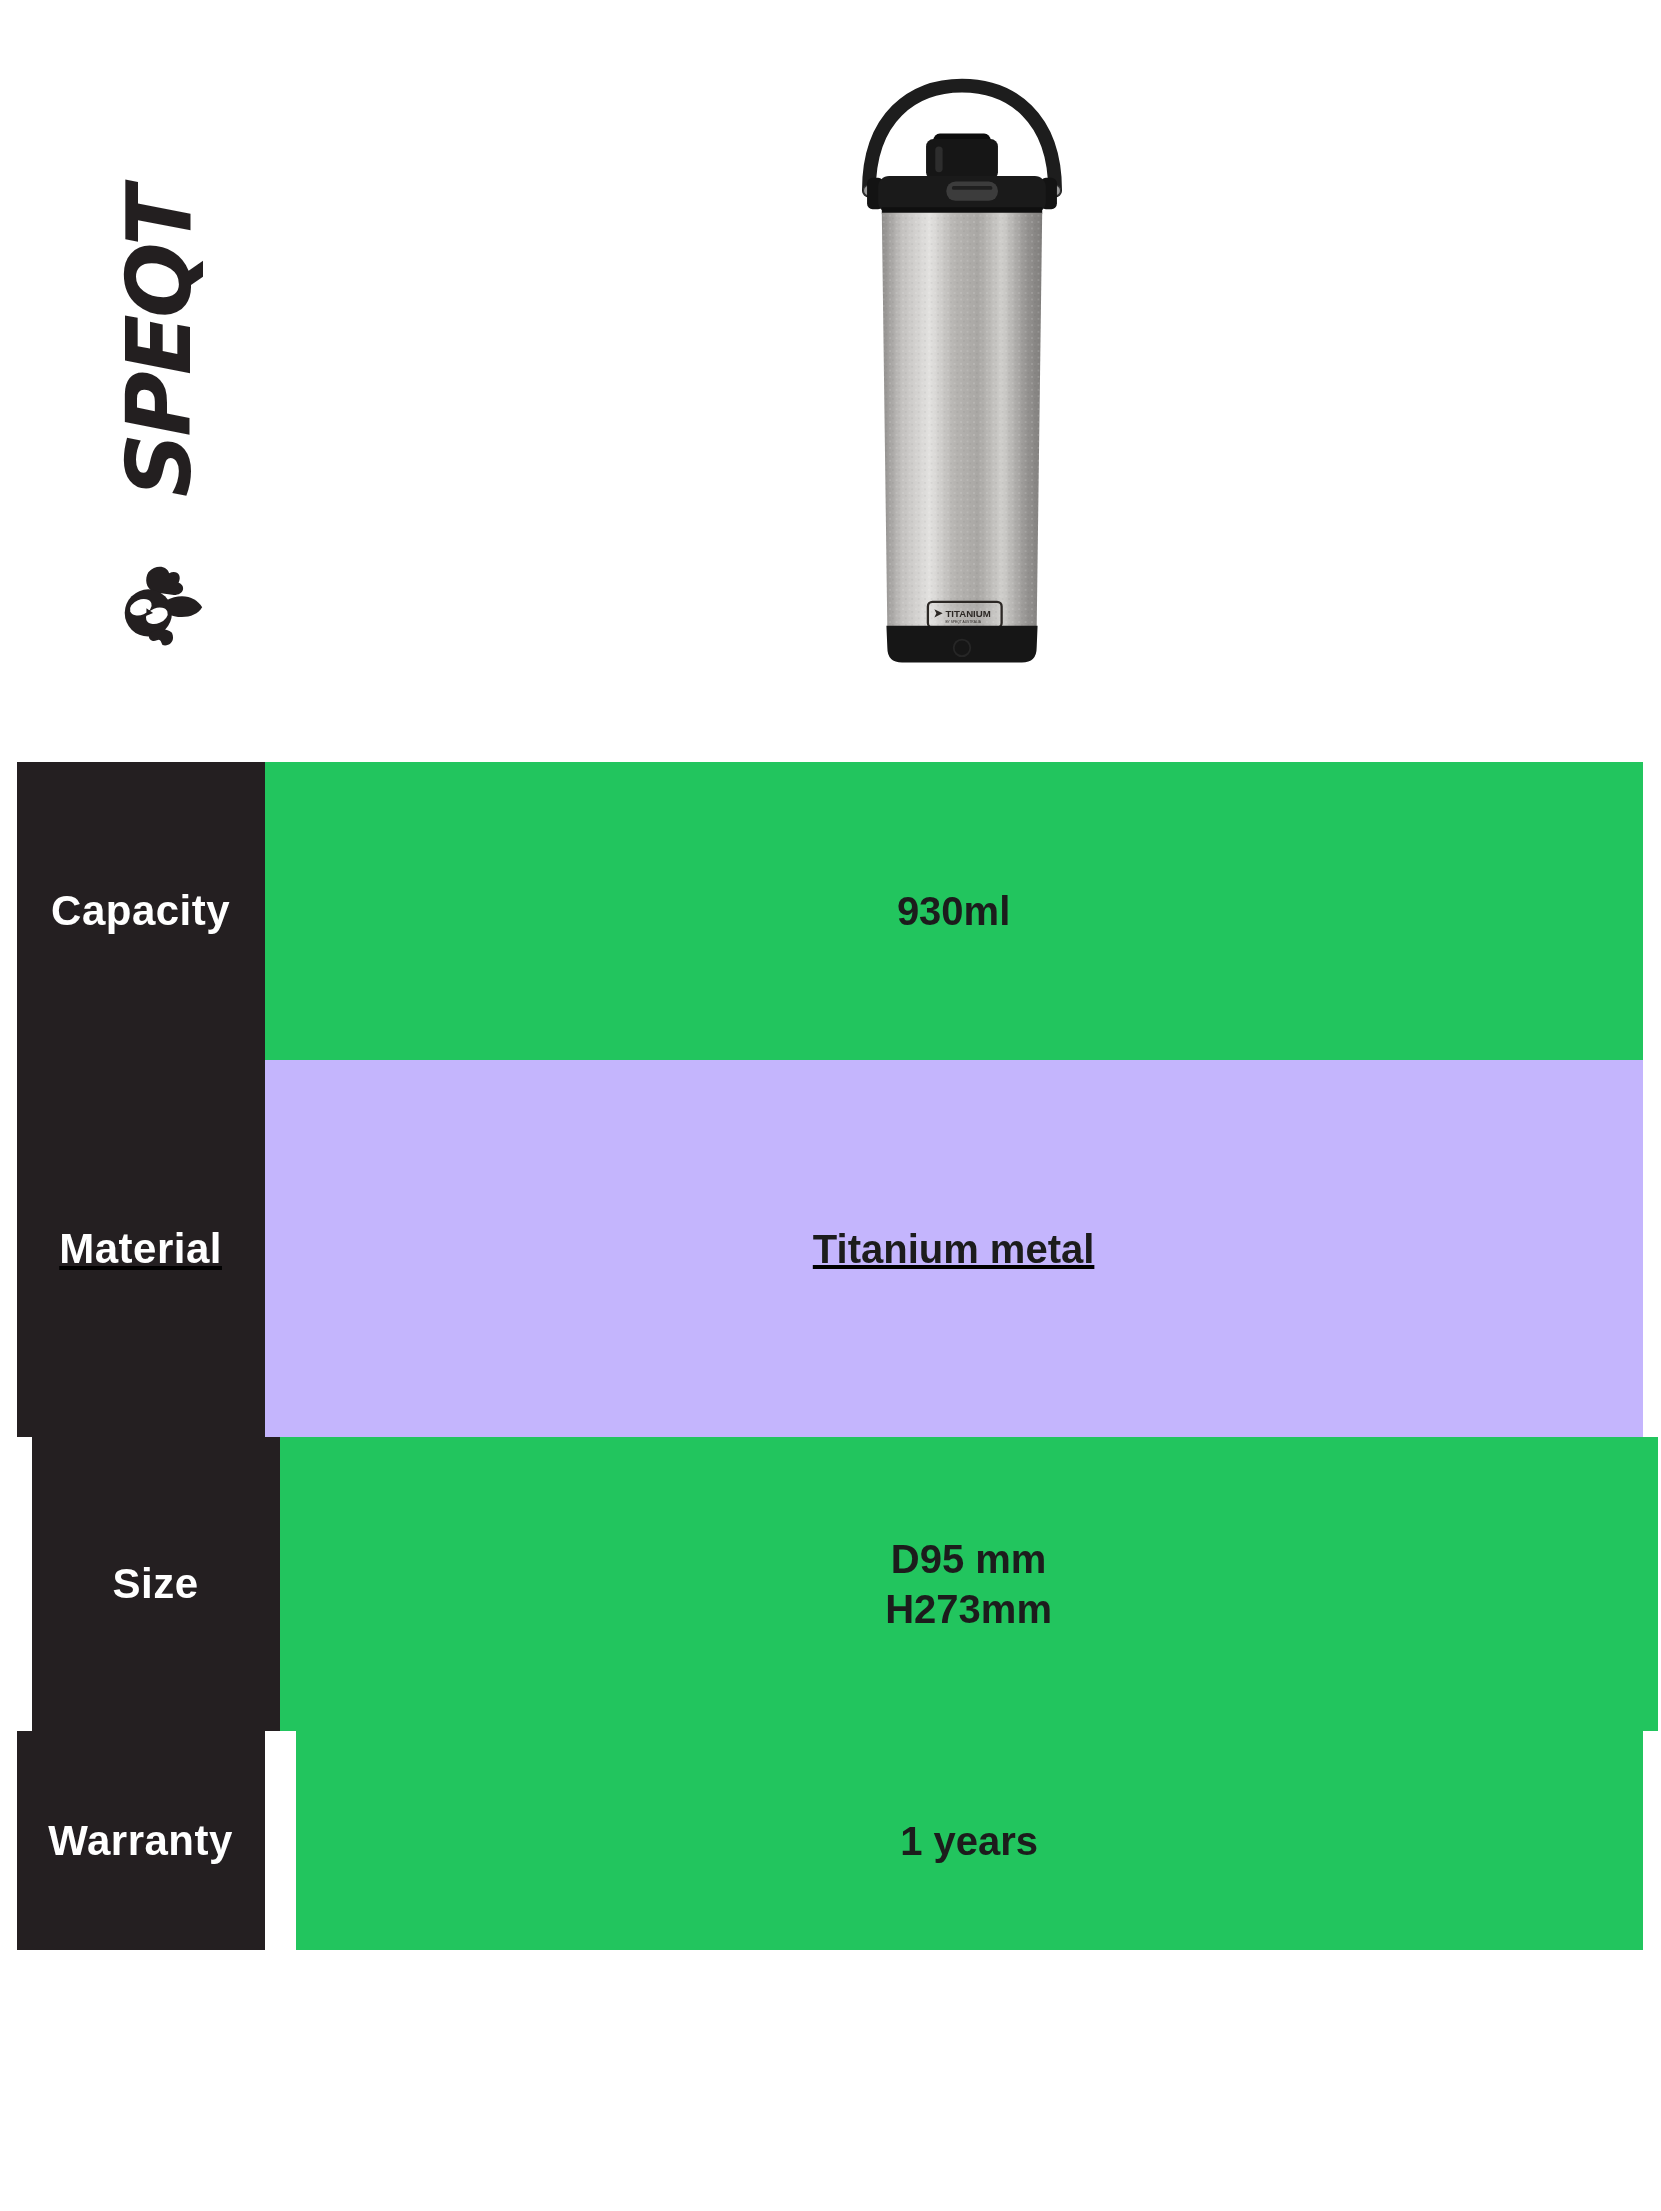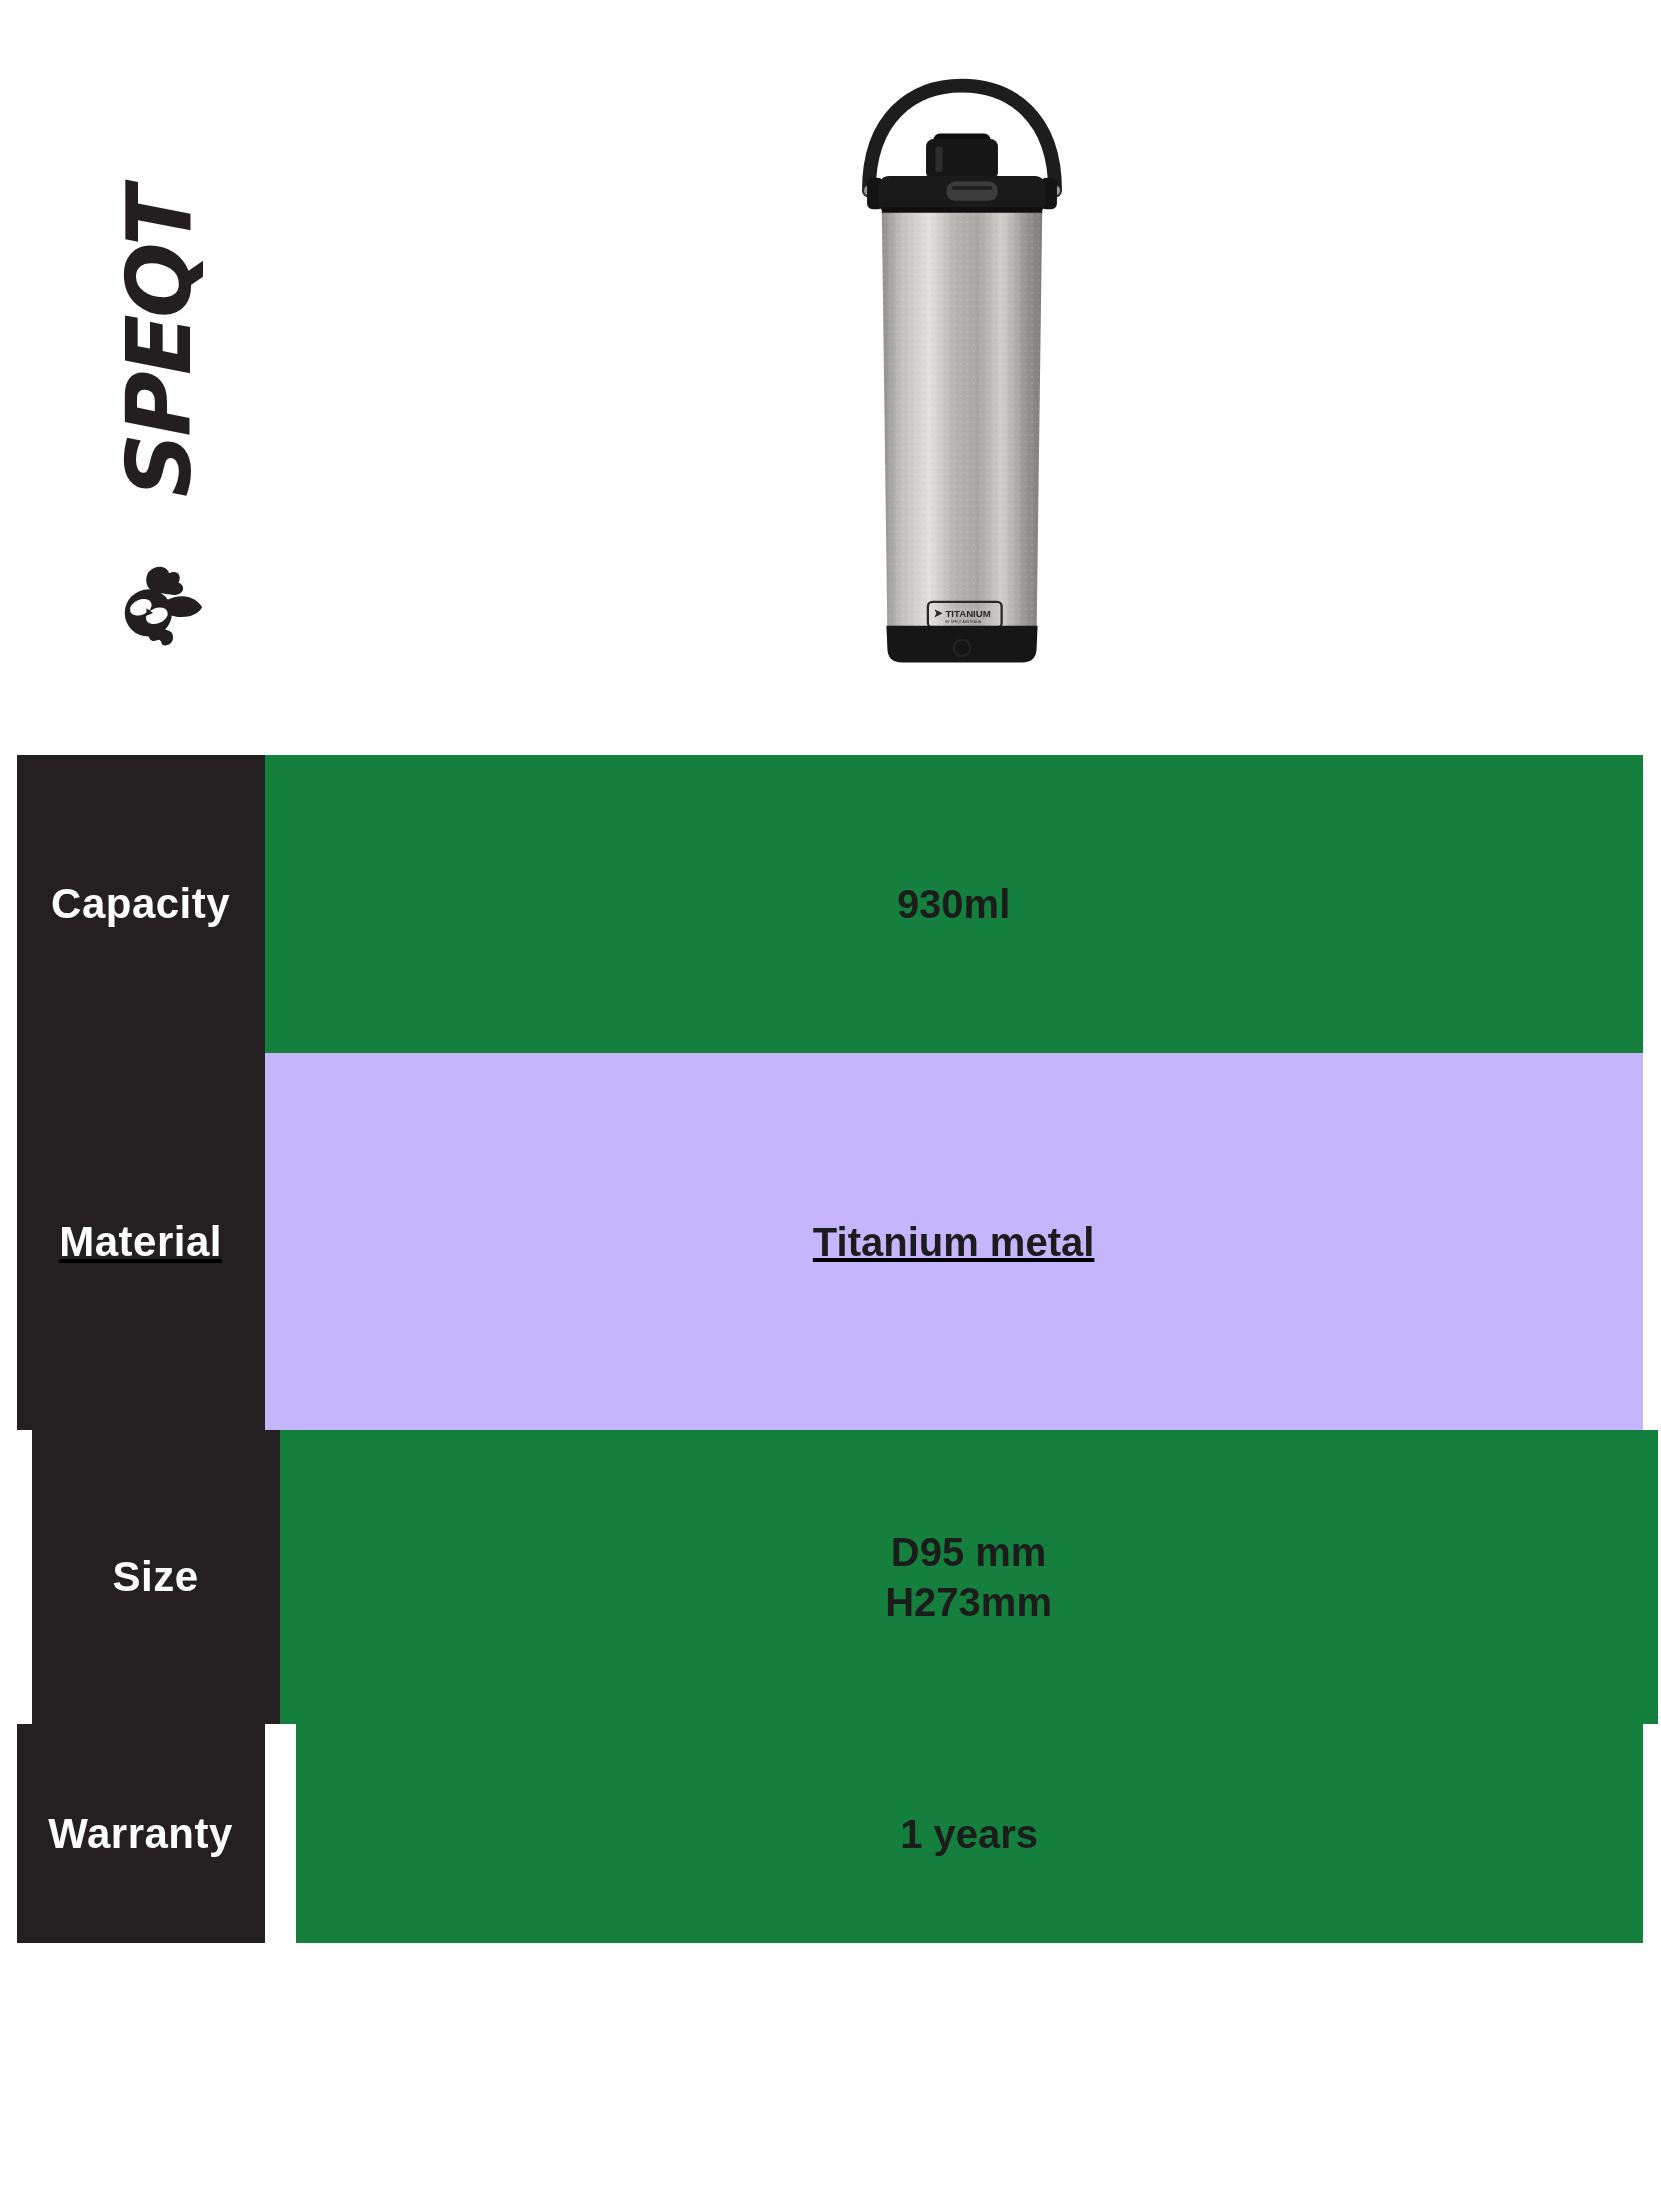--- a/index.html
+++ b/index.html
@@ -59,21 +59,21 @@
   .spec-table {
     position: absolute;
     left: 16.6px;
     top: 755px;
     width: 1626px;
     height: 1456px;
     display: flex;
     flex-direction: column;
   }
   .spec-row { display: flex; width: 100%; }
-  .h1 { height: 298px; }
+  .h1 { height: 298px; margin-top: 7px; }
   .h2 { height: 377px; text-decoration: underline; }
   .h3 { height: 294px; margin-left: 15px; }
   .h4 { height: 293px; }
   .h5 { height: 219px; gap: 31px; }
   .spec-label {
     width: 248px;
     flex: 0 0 248px;
     background: #241f21;
     color: #ffffff;
     font-size: 42px;
@@ -88,21 +88,21 @@
     display: flex;
     flex-direction: column;
     align-items: center;
     justify-content: center;
     font-size: 40px;
     font-weight: bold;
     color: #1c1c1c;
     line-height: 1.25;
     text-align: center;
   }
-  .row-gray  .spec-value { background: #15803d; }
+  .row-gray  .spec-value { background: #22c55e; }
   .row-white .spec-value { background: #c4b5fd; }
 </style>
 </head>
 <body>
 
 <div class="logo-rot">
   <div class="logo-text">SPEQT</div>
 </div>
 
 <svg class="mascot" viewBox="0 0 90 90" xmlns="http://www.w3.org/2000/svg">

